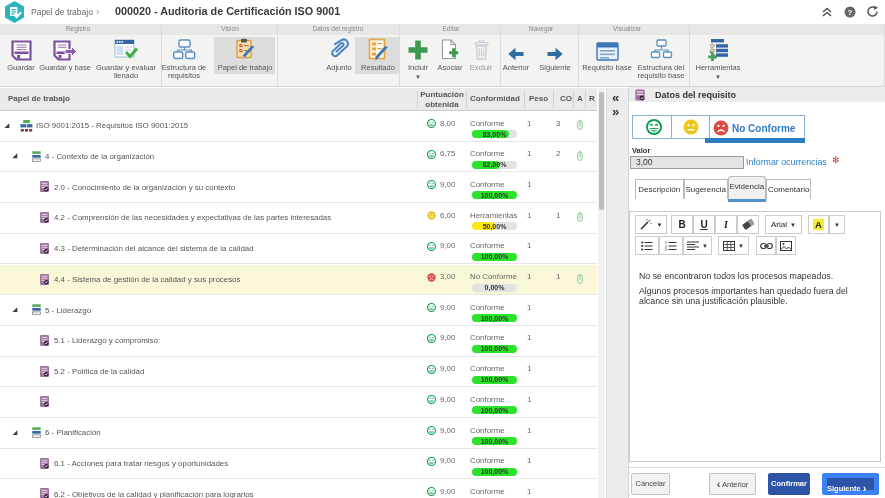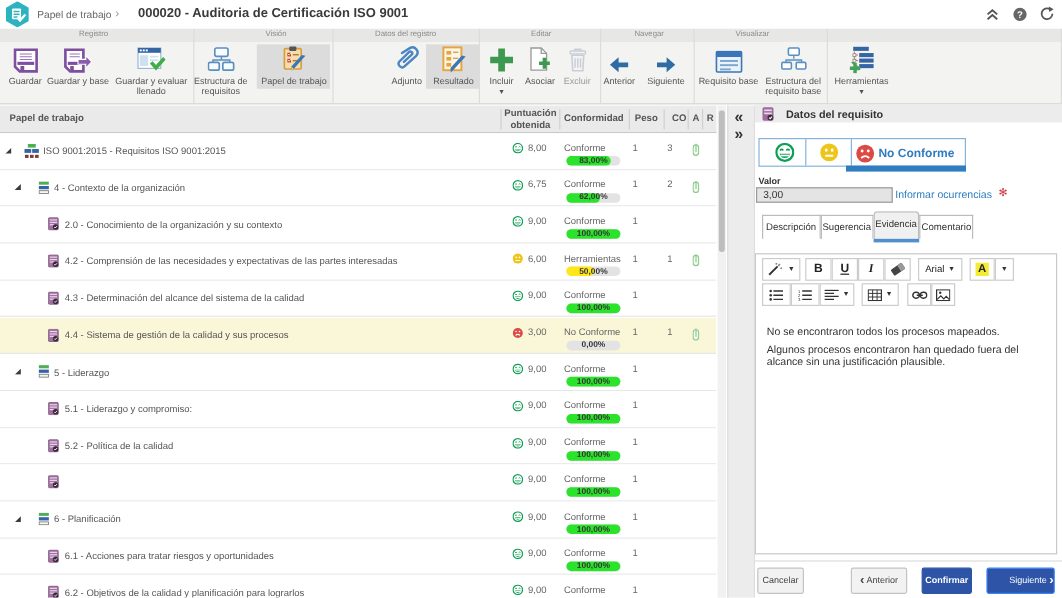--- a/index.html
+++ b/index.html
@@ -716,22 +716,22 @@
         </div>
         <div class="tbtn" style="left:146px;width:20px;top:24px">
           <svg width="12" height="10" viewBox="0 0 12 10">
             <rect x="0.5" y="0.5" width="11" height="9" fill="#fff" stroke="#333" stroke-width="1"></rect>
             <circle cx="3.5" cy="3" r="1" fill="#333"></circle>
             <path d="M1 8.5 l3-3 l2.5 2.5 l2-2 l2.5 2.5" stroke="#333" stroke-width="1" fill="none"></path>
           </svg>
         </div>
         <div class="abs" style="left:9px;top:60px;width:232px;font-size:8.8px;line-height:9.7px;color:#333;white-space:normal">
           <div>No se encontraron todos los procesos mapeados.</div>
-          <div style="margin-top:5.5px">Algunos procesos encontraron han quedado fuera del alcance sin una justificación plausible.</div>
+          <div style="margin-top:5.5px">Algunos procesos importantes han quedado fuera del alcance sin una justificación plausible.</div>
         </div>
       </div>
       <div class="abs" style="left:0;top:379px;width:257px;height:1px;background:#ddd"></div>
       <div class="abs" style="left:2px;top:385px;width:39px;height:22px;background:#f2f2f2;border:1px solid #c3c3c3;border-radius:2px;font-size:7.5px;color:#444;text-align:center;line-height:20px">Cancelar</div>
       <div class="abs" style="left:80px;top:385px;width:47px;height:22px;background:#f2f2f2;border:1px solid #c3c3c3;border-radius:2px;font-size:7.5px;color:#444;text-align:center;line-height:20px"><b style="font-size:11px;vertical-align:-1px">‹</b> Anterior</div>
       <div class="abs" style="left:139px;top:385px;width:42px;height:22px;background:#2d54a6;border:1px solid #2d54a6;border-radius:2px;font-size:7.5px;color:#fff;font-weight:bold;text-align:center;line-height:20px">Confirmar</div>
-      <div class="abs" style="left:193px;top:385px;width:57px;height:22px;background:#2d54a6;border:1px solid #3b82f6;border-radius:2px;font-size:7.5px;color:#fff;font-weight:normal;text-align:right;line-height:20px">Siguiente <b style="font-size:11px;vertical-align:-1px">›</b></div>
+      <div class="abs" style="left:193px;top:385px;width:57px;height:22px;background:#2d54a6;border:5px solid #3b82f6;border-radius:2px;font-size:7.5px;color:#fff;font-weight:bold;text-align:left;line-height:20px">Siguiente <b style="font-size:11px;vertical-align:-1px">›</b></div>
     </div>
 </div>
 
 </body></html>

